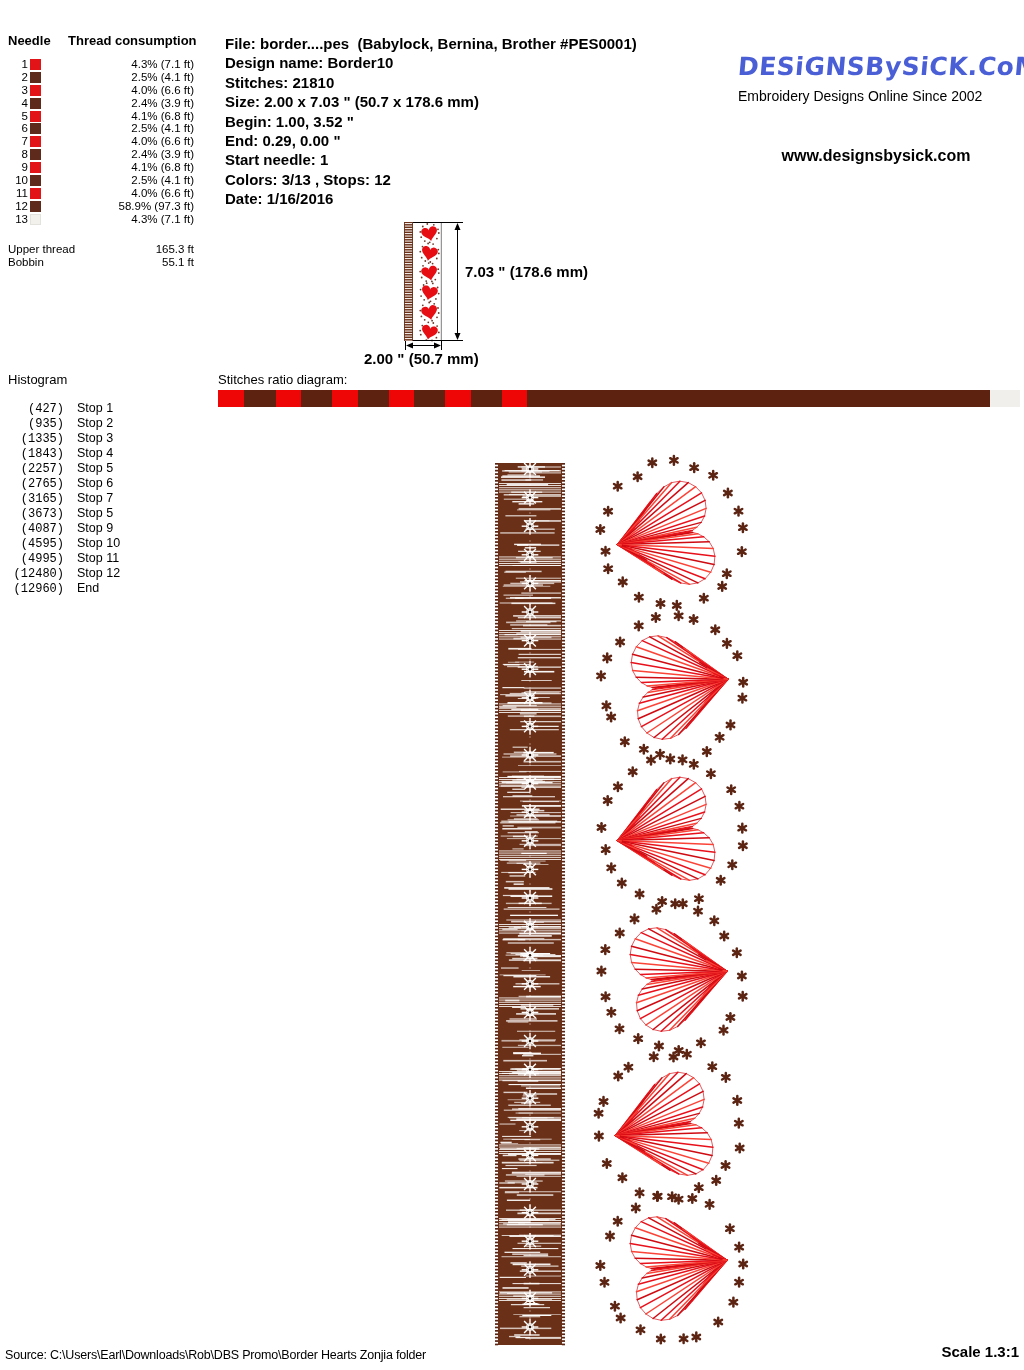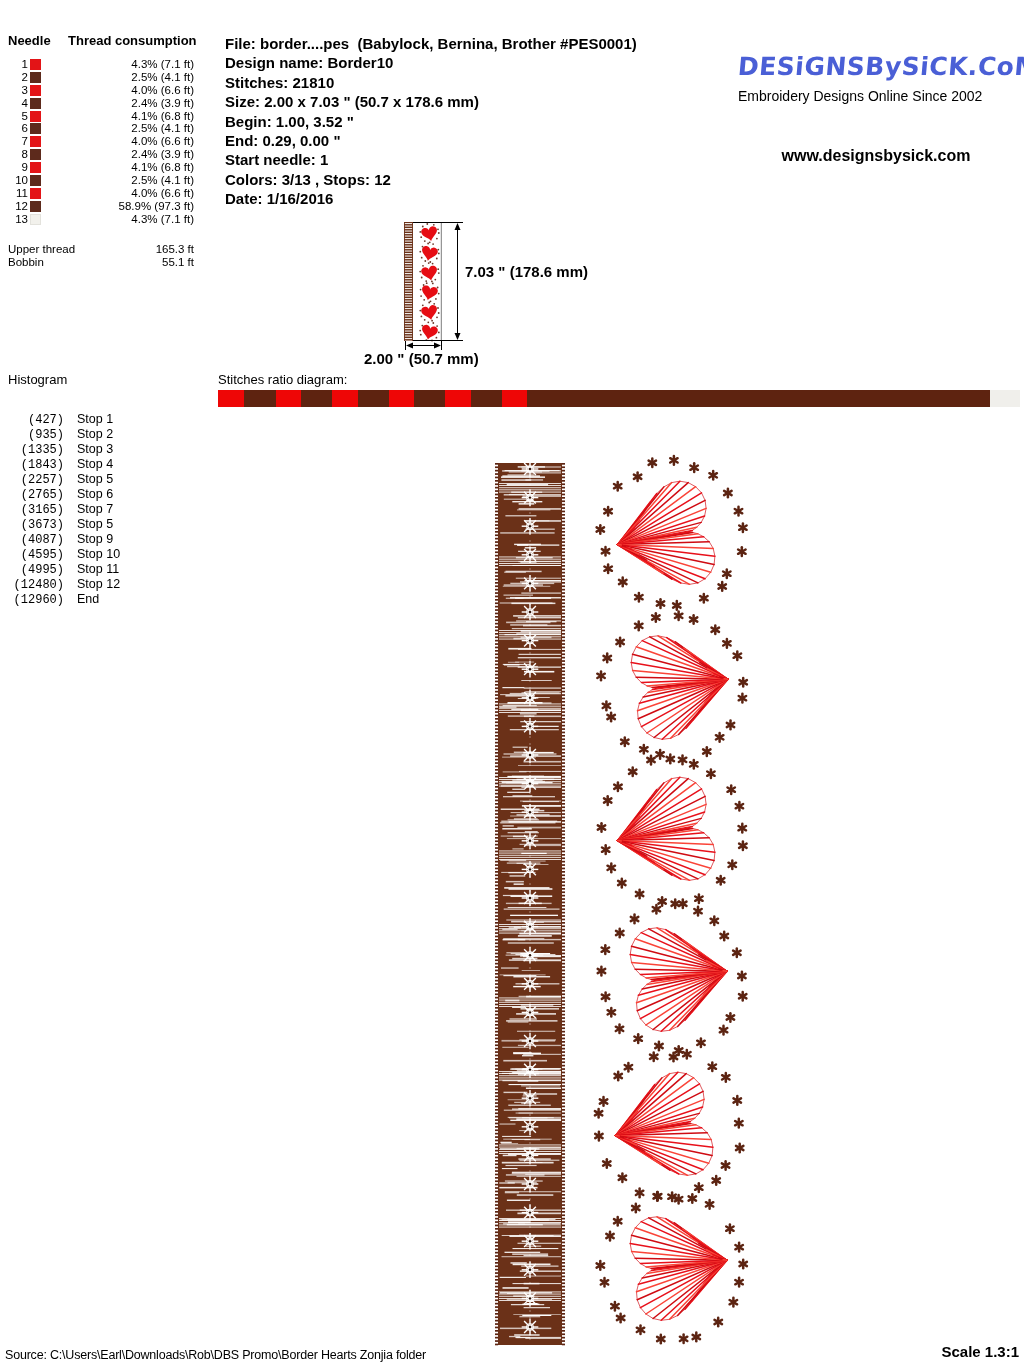--- a/index.html
+++ b/index.html
@@ -24,21 +24,21 @@
   #website{position:absolute;left:738px;top:147px;width:276px;text-align:center;font-size:16px;font-weight:bold;}
   
   .dim-label{position:absolute;font-size:15px;font-weight:bold;white-space:nowrap;}
   #dim-h{left:465px;top:263px;}
   #dim-w{left:364px;top:350px;}
   
   #hist-title{position:absolute;left:8px;top:372px;font-size:13px;}
   #hist-rows{position:absolute;left:6px;top:401px;}
   .h-row{display:flex;height:15px;line-height:15px;font-size:12.5px;align-items:baseline;}
   .h-count{width:58px;text-align:right;font-family:"Liberation Mono","DejaVu Sans Mono",monospace;font-size:12px;}
-  .h-label{margin-left:13px;margin-top:11px;}
+  .h-label{margin-left:13px;}
   
   #ratio-title{position:absolute;left:218px;top:372px;font-size:13px;}
   #ratio-bar{position:absolute;left:218px;top:390px;width:802px;height:17px;display:flex;}
   .seg{height:100%;}
   
   #footer-source{position:absolute;left:5px;top:1348px;font-size:12.5px;letter-spacing:-0.2px;}
   #footer-scale{position:absolute;right:5px;top:1343px;font-size:15px;font-weight:bold;}
   
   #design-svg{position:absolute;left:0;top:0;}
 </style>

